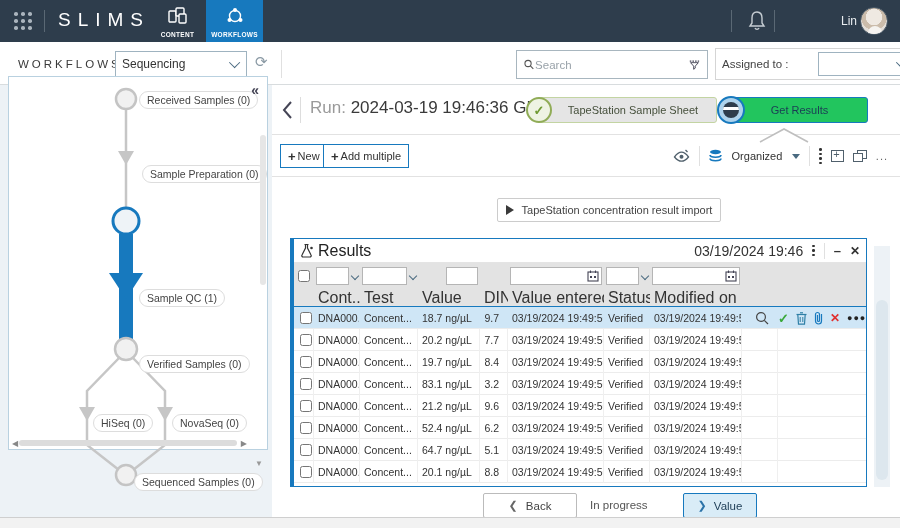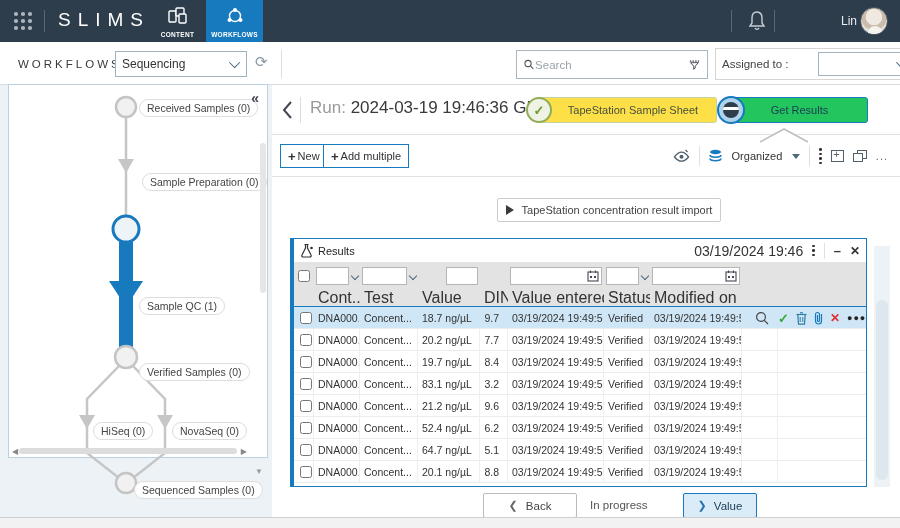--- a/index.html
+++ b/index.html
@@ -41,42 +41,42 @@
     border:1px solid #a8b6bf; display:flex; align-items:center; padding:0 7px; }
   .searchbox input { border:none; outline:none; flex:1; font-size:11.5px; color:#333;
     font-family:"Liberation Sans",sans-serif; margin-left:1px; }
   .searchbox input::placeholder { color:#9aa3aa; }
   .assigned { position:absolute; left:715px; top:6px; width:206px; height:32px; border:1px solid #d5d5d5;
     display:flex; align-items:center; padding:0 6px; }
   .assigned .a-label { font-size:11.5px; color:#444; white-space:nowrap; }
   .assigned .select { width:96px; margin-left:auto; height:24px; }
 
   
-  .wfpanel { position:absolute; left:8px; top:84px; width:260px; height:374px; background:#fff;
+  .wfpanel { position:absolute; left:8px; top:76px; width:260px; height:374px; background:#fff;
     border:1px solid #b9d1e0; }
   .collapse { position:absolute; right:8px; top:5px; font-size:14px; color:#445; font-weight:bold; cursor:pointer; }
   .node-label { position:absolute; background:#fff; border:1px solid #ddd; border-radius:9px;
     padding:2px 7px; font-size:10.5px; color:#444; white-space:nowrap; }
   .vscroll { position:absolute; right:1px; top:58px; width:6px; height:150px; background:#e6e6e6; border-radius:3px; }
   .vscroll-arrow { position:absolute; right:4px; top:382px; font-size:8px; color:#999; }
   .hscroll { position:absolute; left:10px; bottom:3px; width:218px; height:6px; background:#dcdcdc; border-radius:3px; }
   .hs-arrow { position:absolute; bottom:1px; font-size:8px; color:#888; }
 
   
   .main { position:absolute; left:272px; top:85px; width:628px; height:432px; background:#fff; }
   .main-header { position:absolute; left:0; top:0; width:628px; height:50px; border-bottom:1px solid #e2e2e2; }
   .back-chev { position:absolute; left:10px; top:15px; cursor:pointer; }
   .mh-div { position:absolute; left:28px; top:12px; width:1px; height:26px; background:#ddd; }
   .run-title { position:absolute; left:38px; top:13px; font-size:17px; }
   .run-title .muted { color:#9a9a9a; }
   .run-title .val { color:#3a3a3a; }
   .stepper { position:absolute; right:32px; top:11px; height:28px; display:flex; align-items:center; }
   .step-pill { height:26px; display:flex; align-items:center; justify-content:center;
     font-size:11px; border-radius:3px; }
-  .pill-done { width:178px; background:#fde047; border:1px solid #c3d4a2; color:#46503c; margin-left:-13px;
+  .pill-done { width:178px; background:#e5e5e5; border:1px solid #c3d4a2; color:#46503c; margin-left:-13px;
     padding-left:10px; z-index:0; }
   .pill-active { width:137px; background:#22c55e; border:1.5px solid #1779be; color:#1c3c55;
     font-weight:normal; margin-left:-14px; z-index:0; }
   .step-circle { width:26px; height:26px; border-radius:50%; z-index:2; flex:0 0 auto;
     display:flex; align-items:center; justify-content:center; }
   .circ-done { background:#eef3e3; border:2px solid #90ac57; color:#6f9a33; font-size:13px; font-weight:bold; }
   .circ-active { width:28px; height:28px; background:#aed3ec; border:2px solid #1779be; }
   .half-glyph { width:16px; height:16px; border-radius:50%; background:#2e3d4c; position:relative; overflow:hidden; }
   .half-glyph i { position:absolute; left:0; top:5px; width:16px; height:3px; background:#fff; }
   .step-caret { position:absolute; z-index:3; }
@@ -103,21 +103,21 @@
   .import-btn { position:absolute; left:225px; top:113px; width:224px; height:24px; background:#fff;
     border:1px solid #ccc; border-radius:2px; display:flex; align-items:center; justify-content:center;
     gap:8px; font-size:11px; color:#444; cursor:pointer; }
   .play-tri { width:0; height:0; border-top:5px solid transparent; border-bottom:5px solid transparent;
     border-left:8px solid #3a3a3a; }
 
   
   .results { position:absolute; left:18px; top:153px; width:577px; height:249px; background:#fff;
     border:1px solid #1779be; border-left:4px solid #1779be; display:flex; flex-direction:column; }
   .r-header { height:24px; display:flex; align-items:center; padding:0 6px; border-bottom:1px solid #e4e4e4; }
-  .r-title { font-size:11px; color:#222; margin-left:5px; }
+  .r-title { font-size:16px; color:#222; margin-left:5px; }
   .r-right { margin-left:auto; display:flex; align-items:center; gap:9px; }
   .r-time { font-size:14px; color:#333; }
   .r-div { width:1px; height:16px; background:#e0e0e0; }
   .r-min { font-size:13px; color:#333; font-weight:bold; cursor:pointer; line-height:10px; }
   .r-close { font-size:12px; color:#333; font-weight:bold; cursor:pointer; }
 
   .rt-grid { display:grid; grid-template-columns:20px 46px 58px 62px 28px 96px 46px 92px 36px 1fr; }
   .filter-row { height:26px; background:#e3e3e3; align-items:center; }
   .f-cell { display:flex; align-items:center; height:26px; padding:0 2px; }
   .f-input { background:#fff; border:1px solid #b5b5b5; height:18px; flex:1; position:relative; }

